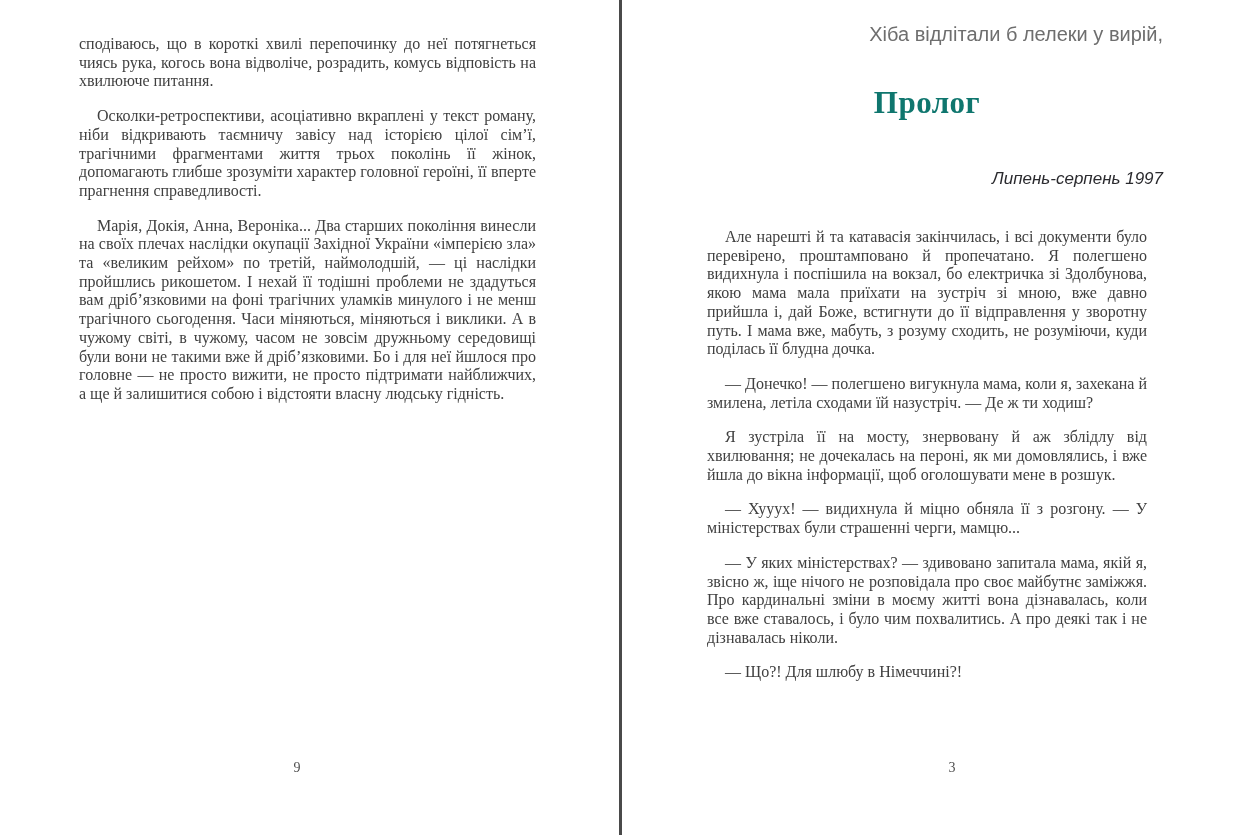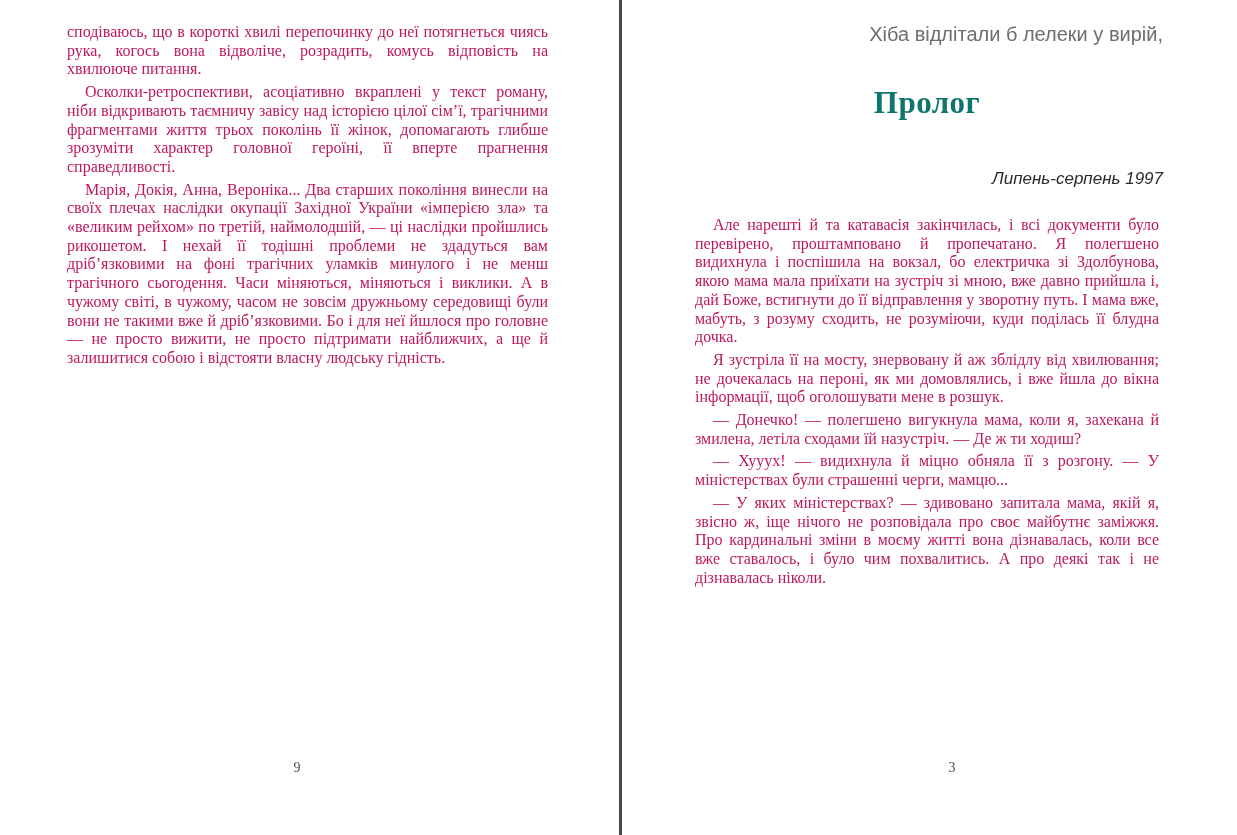--- a/index.html
+++ b/index.html
@@ -21,25 +21,25 @@
 
   .page { position: absolute; top: 0; height: 835px; }
   .page-left  { left: 63px;  width: 489px; }
   .page-right { left: 691px; width: 472px; }
 
   .body-text { position: absolute; left: 0; }
   .page-left  .body-text { top: 19px;  width: 489px; }
   .page-right .body-text { top: 212px; width: 472px; }
 
   .body-text p {
-    margin: 4px; padding: 0;
+    margin: 16px; padding: 0;
     font-family: "Liberation Serif", serif;
     font-size: 16px;
     line-height: 18.7px;
-    color: #be185d;
+    color: #404040;
     text-align: justify;
     hyphens: auto;
   }
   .body-text p.indent { text-indent: 18px; }
 
   .epigraph {
     position: absolute; top: 24px; right: 0;
     text-align: right;
     font-family: "Liberation Sans", sans-serif;
     font-size: 20px;
@@ -99,22 +99,23 @@
     <div class="epigraph">
       <div class="epigraph-line">Хіба відлітали б лелеки у вирій,</div>
     </div>
 
     <h1 class="chapter-title">Пролог</h1>
 
     <div class="dateline">Липень-серпень 1997</div>
 
     <div class="body-text">
         <p class="indent">Але нарешті й та катавасія закінчилась, і всі документи було перевірено, проштамповано й пропечатано. Я полегшено видихнула і поспішила на вокзал, бо електричка зі Здолбунова, якою мама мала приїхати на зустріч зі мною, вже давно прийшла і, дай Боже, встигнути до її відправлення у зворотну путь. І мама вже, мабуть, з розуму сходить, не розуміючи, куди поділась її блудна дочка.</p>
+        <p class="indent">— Донечко! — полегшено вигукнула мама, коли я, захекана й змилена, летіла сходами їй назустріч. — Де ж ти ходиш?</p>
         <p class="indent">Я зустріла її на мосту, знервовану й аж зблідлу від хвилювання; не дочекалась на пероні, як ми домовлялись, і вже йшла до вікна інформації, щоб оголошувати мене в розшук.</p>
-        <p class="indent">— Донечко! — полегшено вигукнула мама, коли я, захекана й змилена, летіла сходами їй назустріч. — Де ж ти ходиш?</p>
         <p class="indent">— Хууух! — видихнула й міцно обняла її з розгону. — У міністерствах були страшенні черги, мамцю...</p>
         <p class="indent">— У яких міністерствах? — здивовано запитала мама, якій я, звісно ж, іще нічого не розповідала про своє майбутнє заміжжя. Про кардинальні зміни в моєму житті вона дізнавалась, коли все вже ставалось, і було чим похвалитись. А про деякі так і не дізнавалась ніколи.</p>
+        <p class="indent">— Що?! Для шлюбу в Німеччині?!</p>
       </div>
 
     <div class="page-number page-number-right">3</div>
   </section>
 
 </div>
 
 </body></html>

